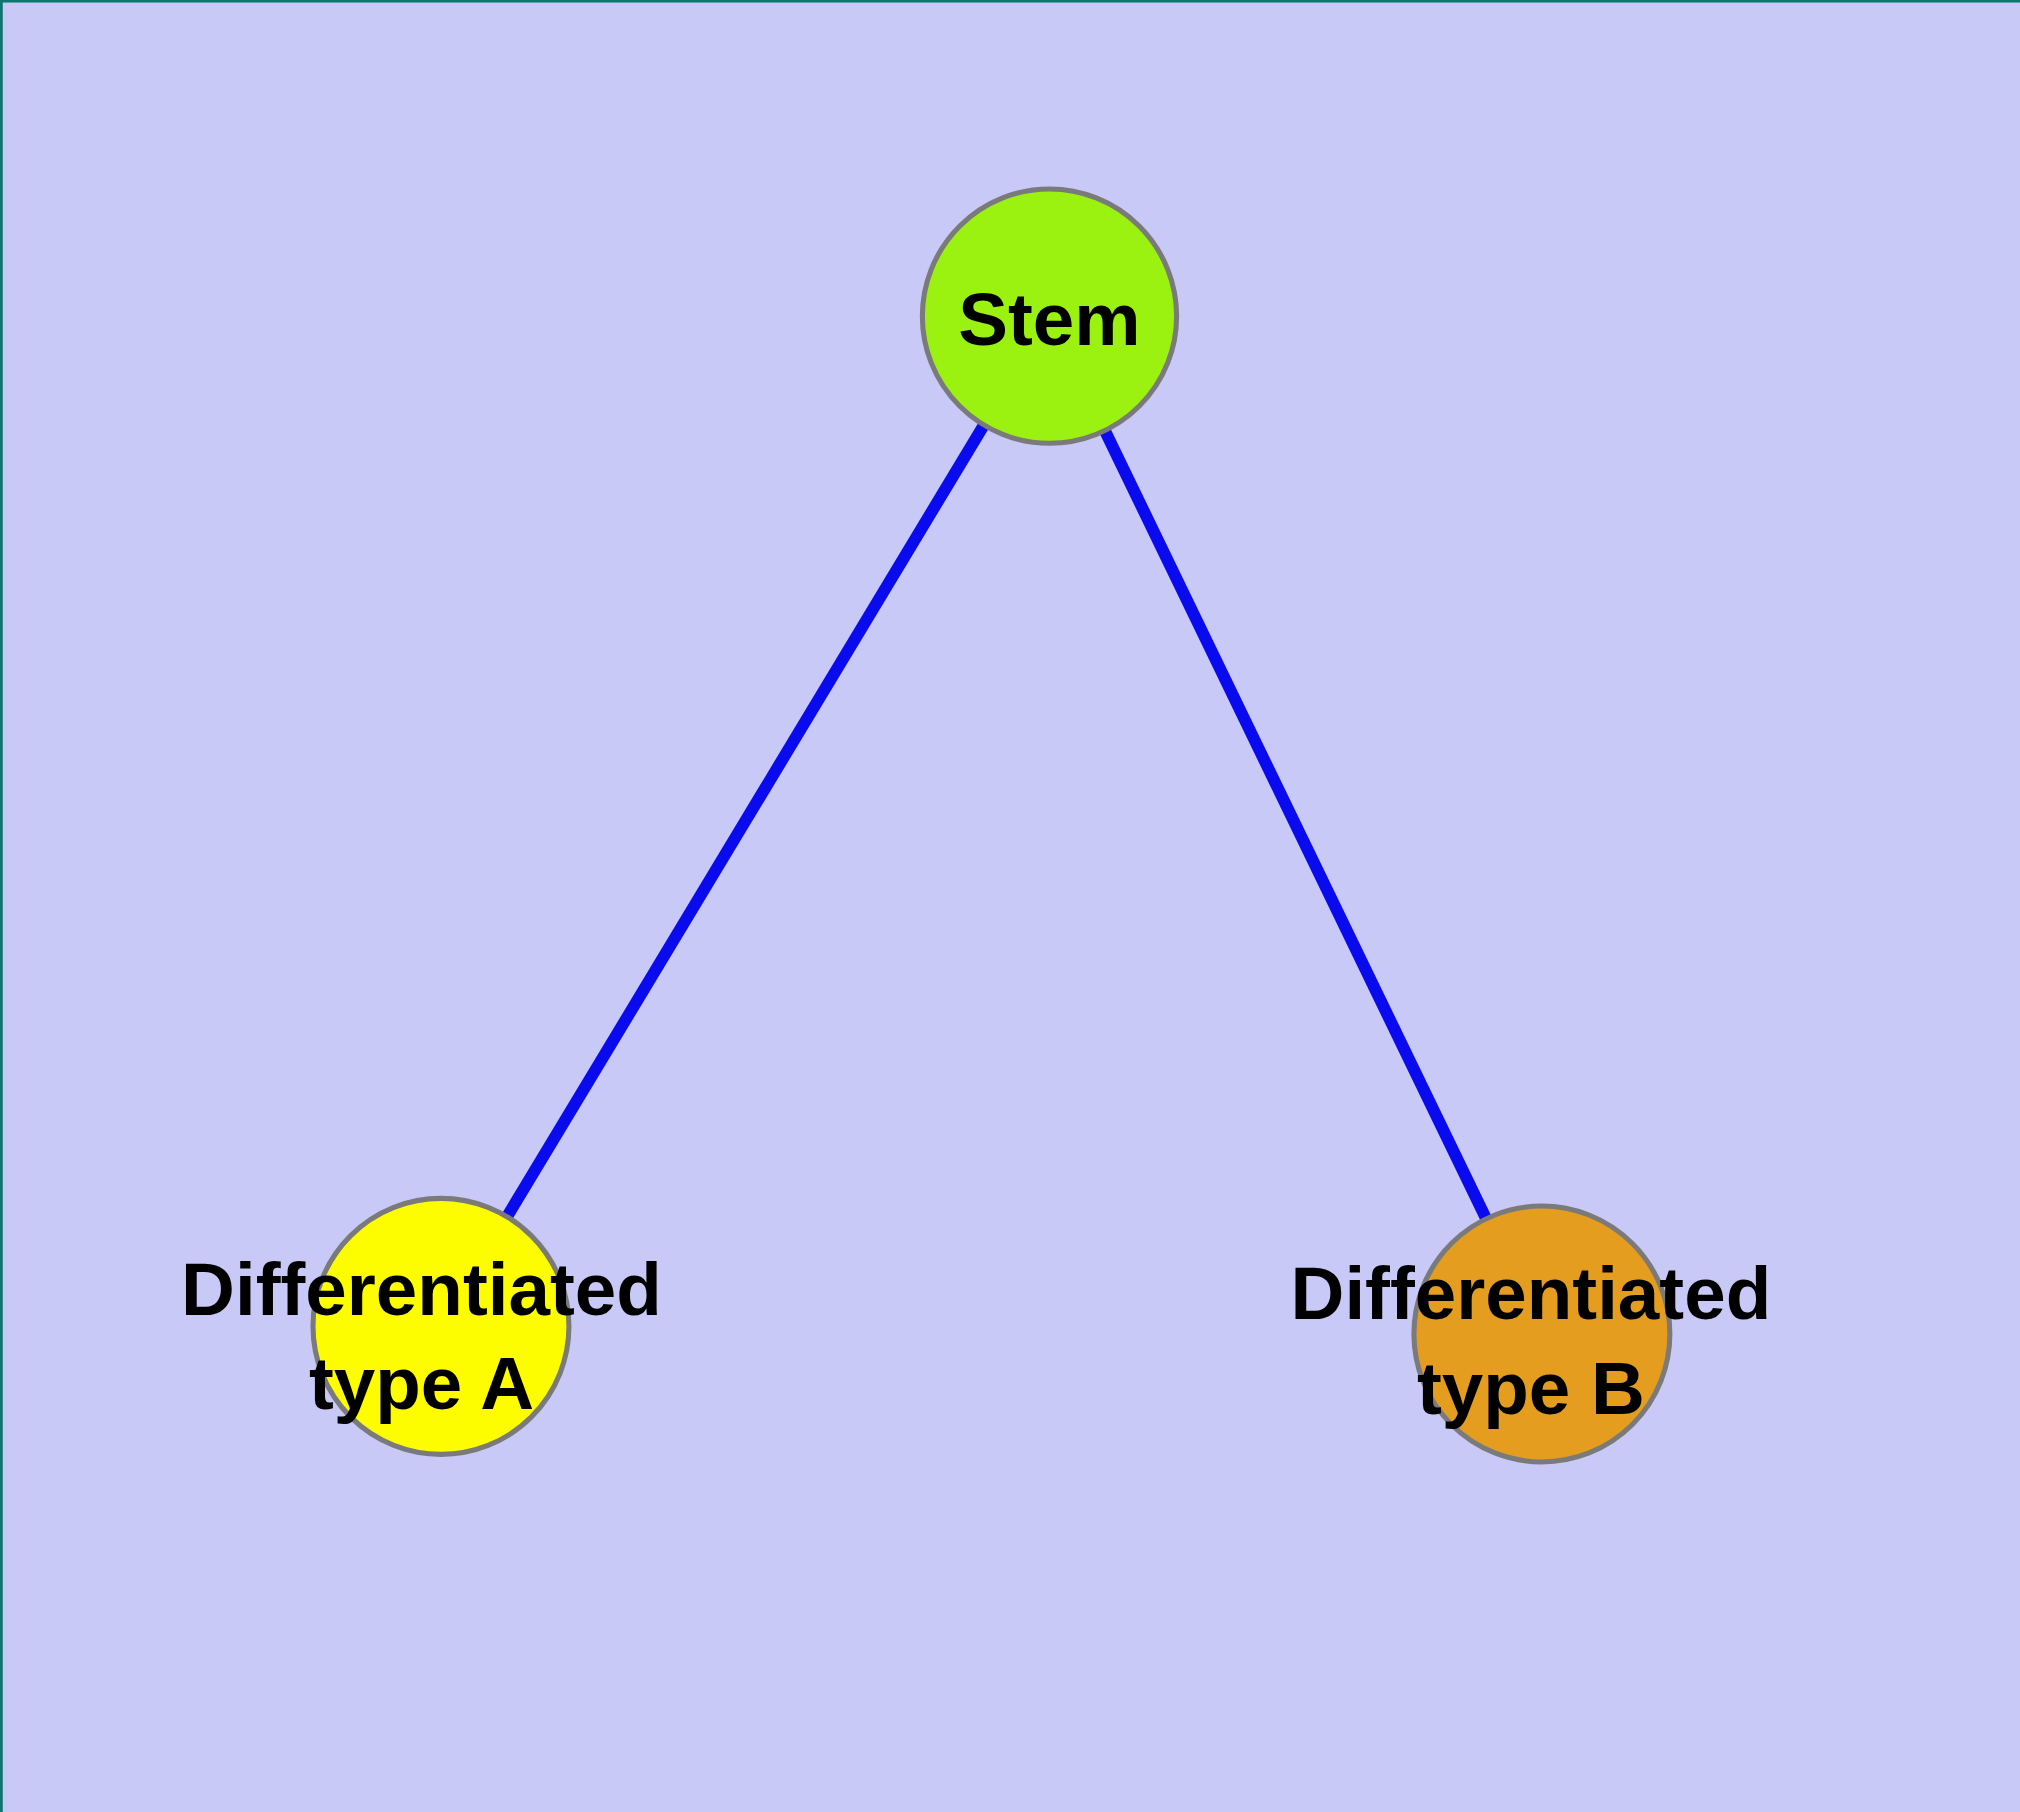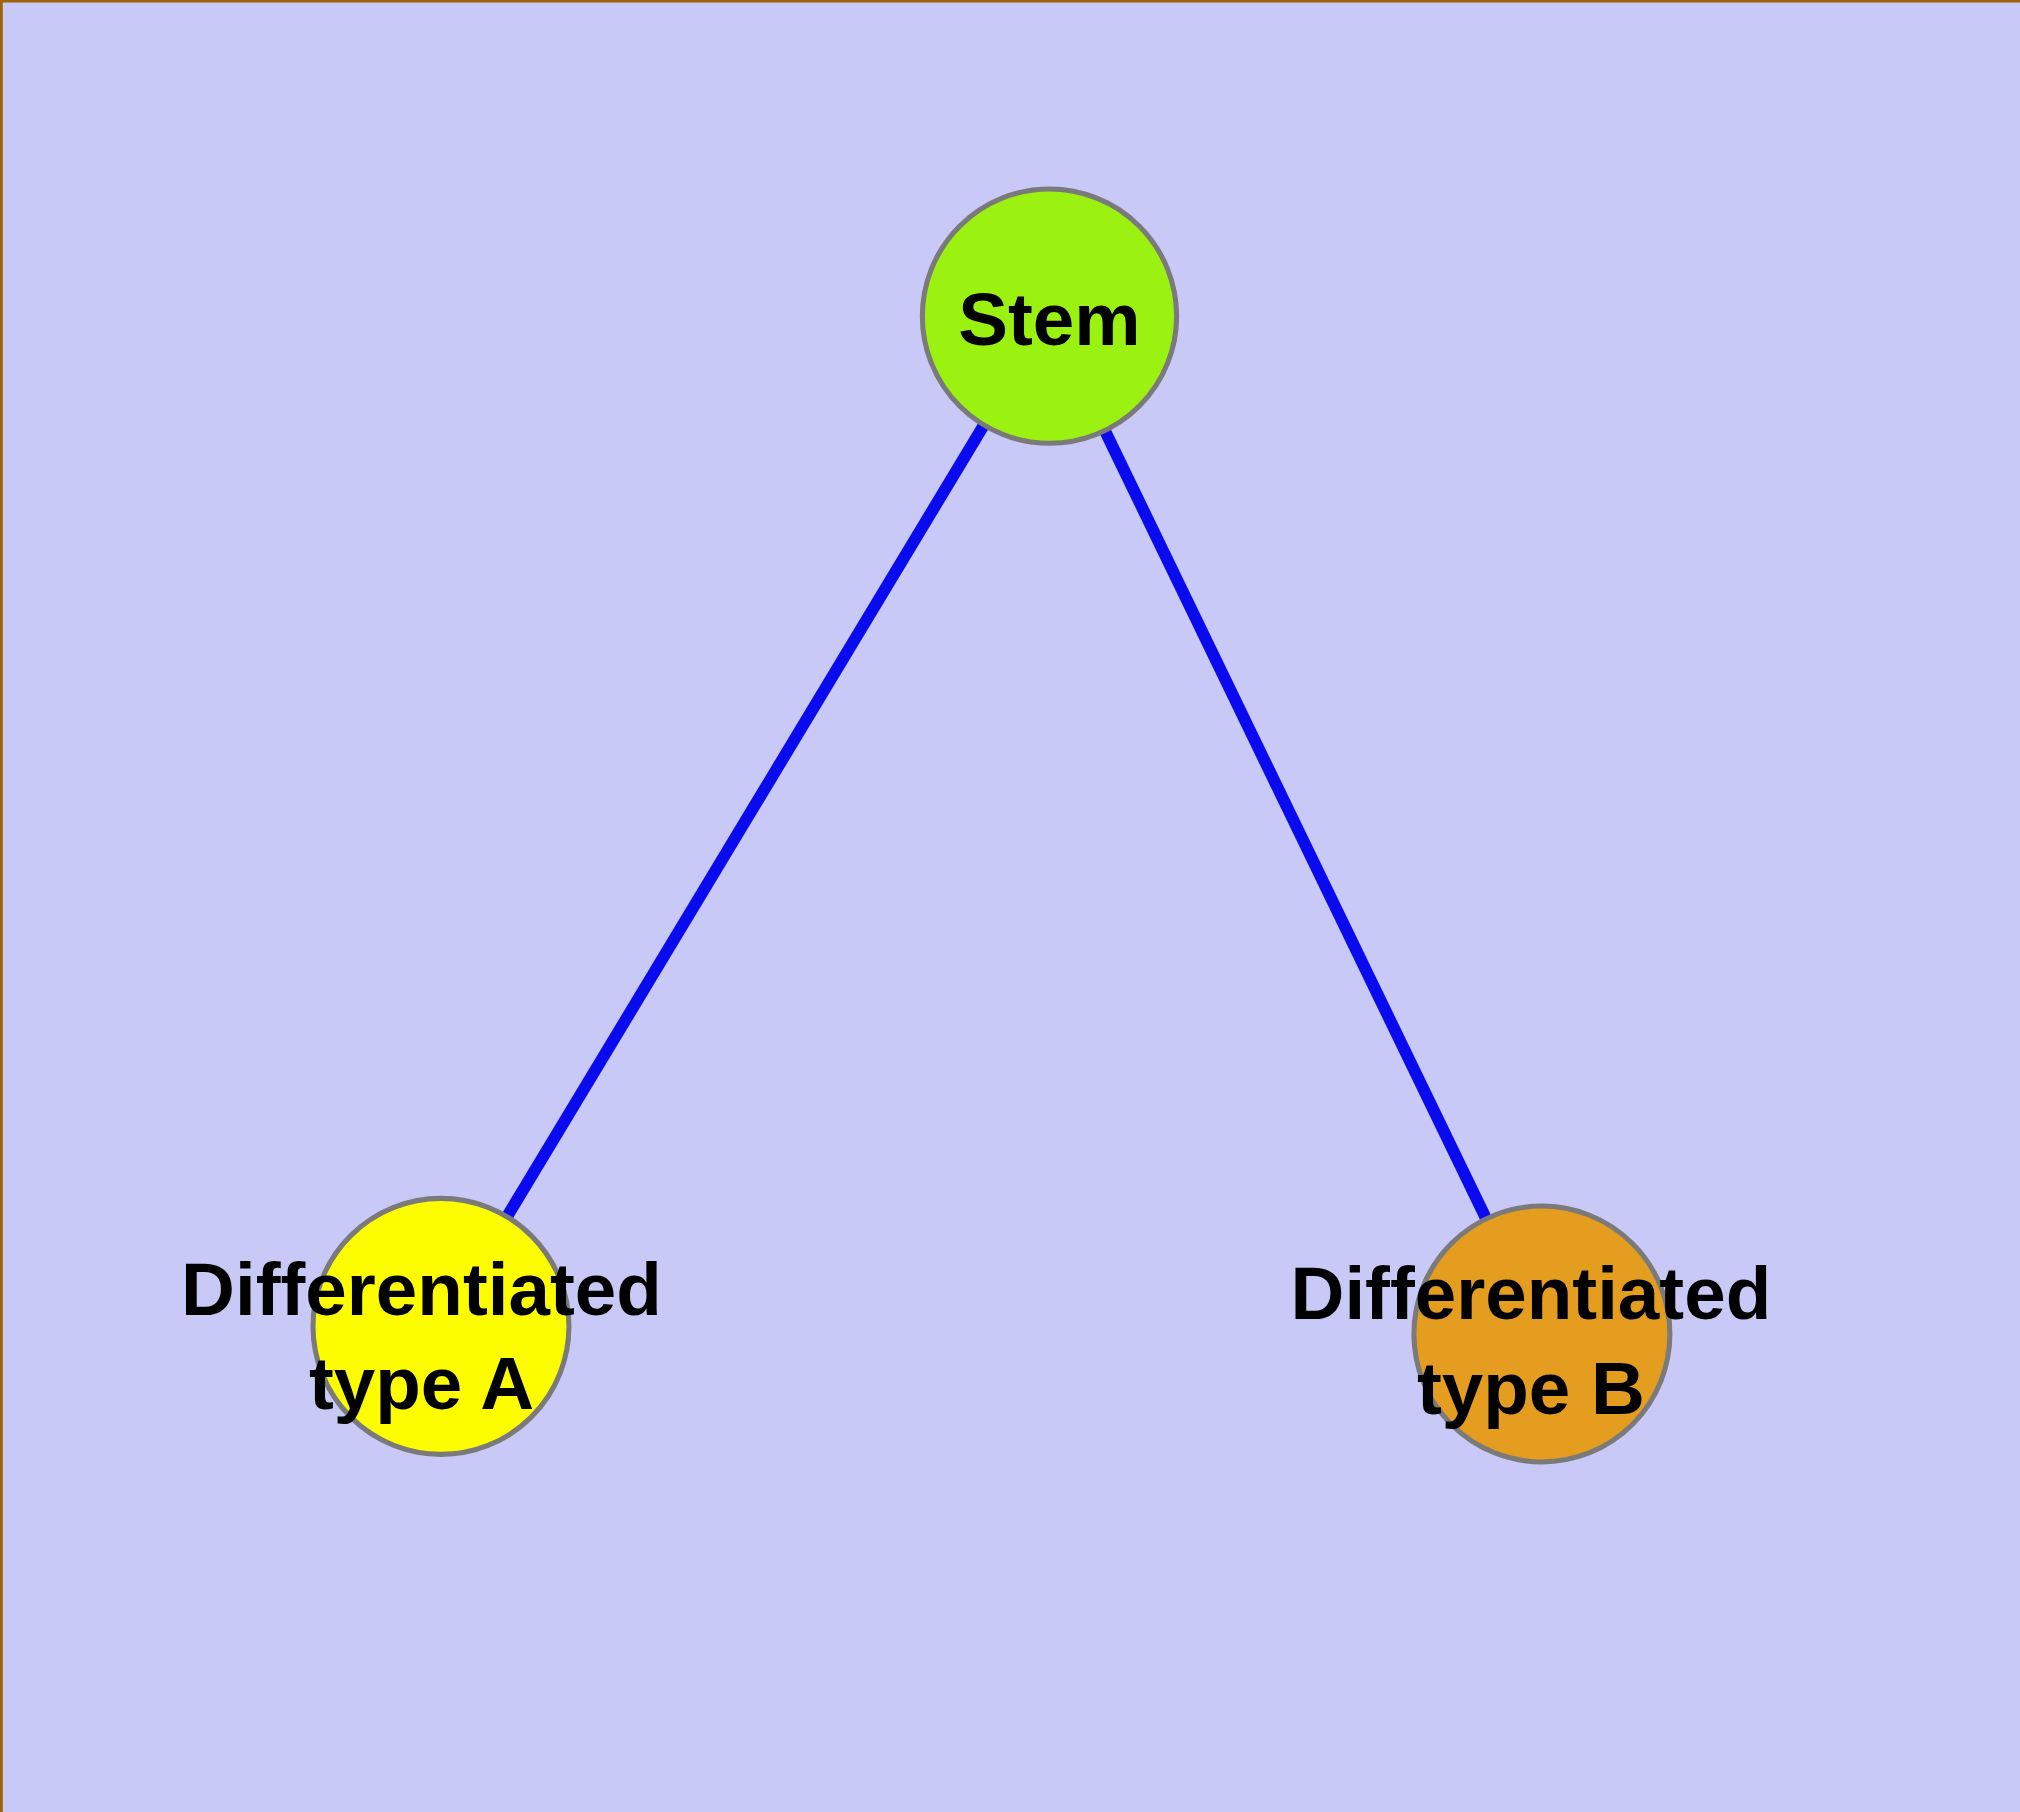--- a/index.html
+++ b/index.html
@@ -4,21 +4,21 @@
 <style>
   html, body {
     margin: 0;
     padding: 0;
     background: #ffffff;
   }
   .screenshot {
     position: relative;
     width: 2021px;
     height: 1812px;
-    background: #a16207;
+    background: #0f766e;
     overflow: hidden;
     font-family: "Liberation Sans", sans-serif;
   }
   svg.graph {
     position: absolute;
     left: 0;
     top: 0;
     width: 2021px;
     height: 1812px;
     display: block;

